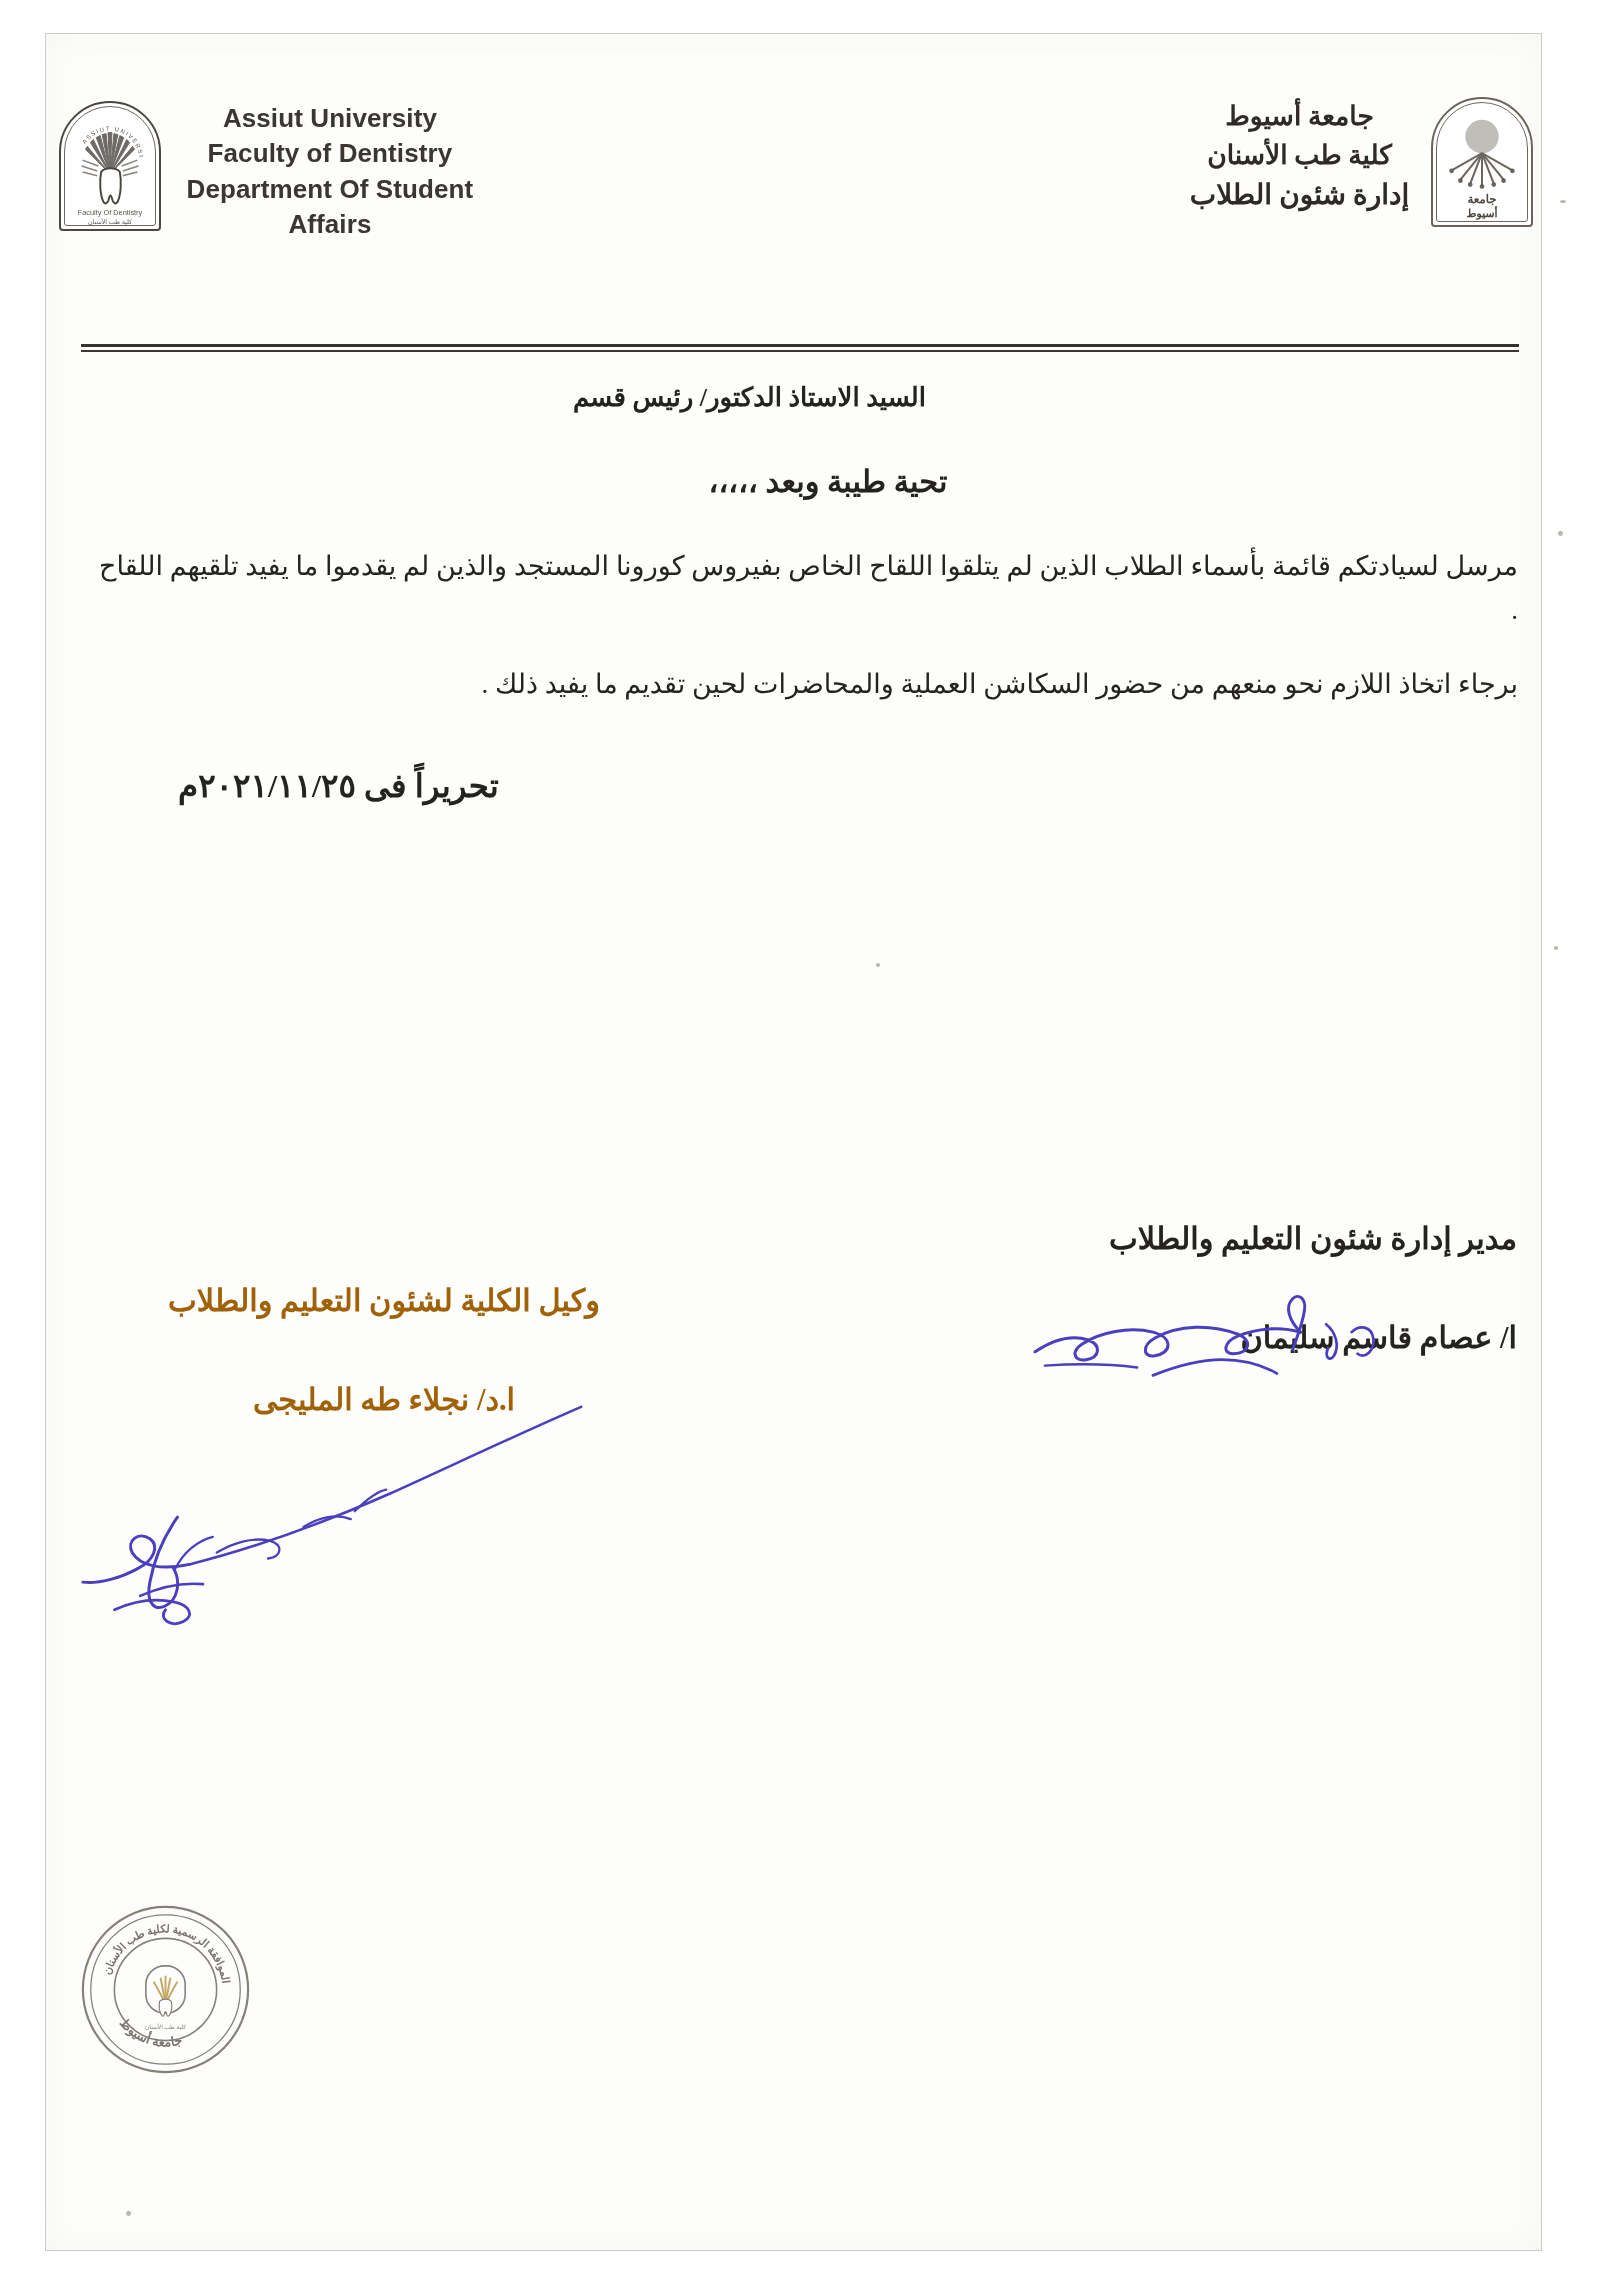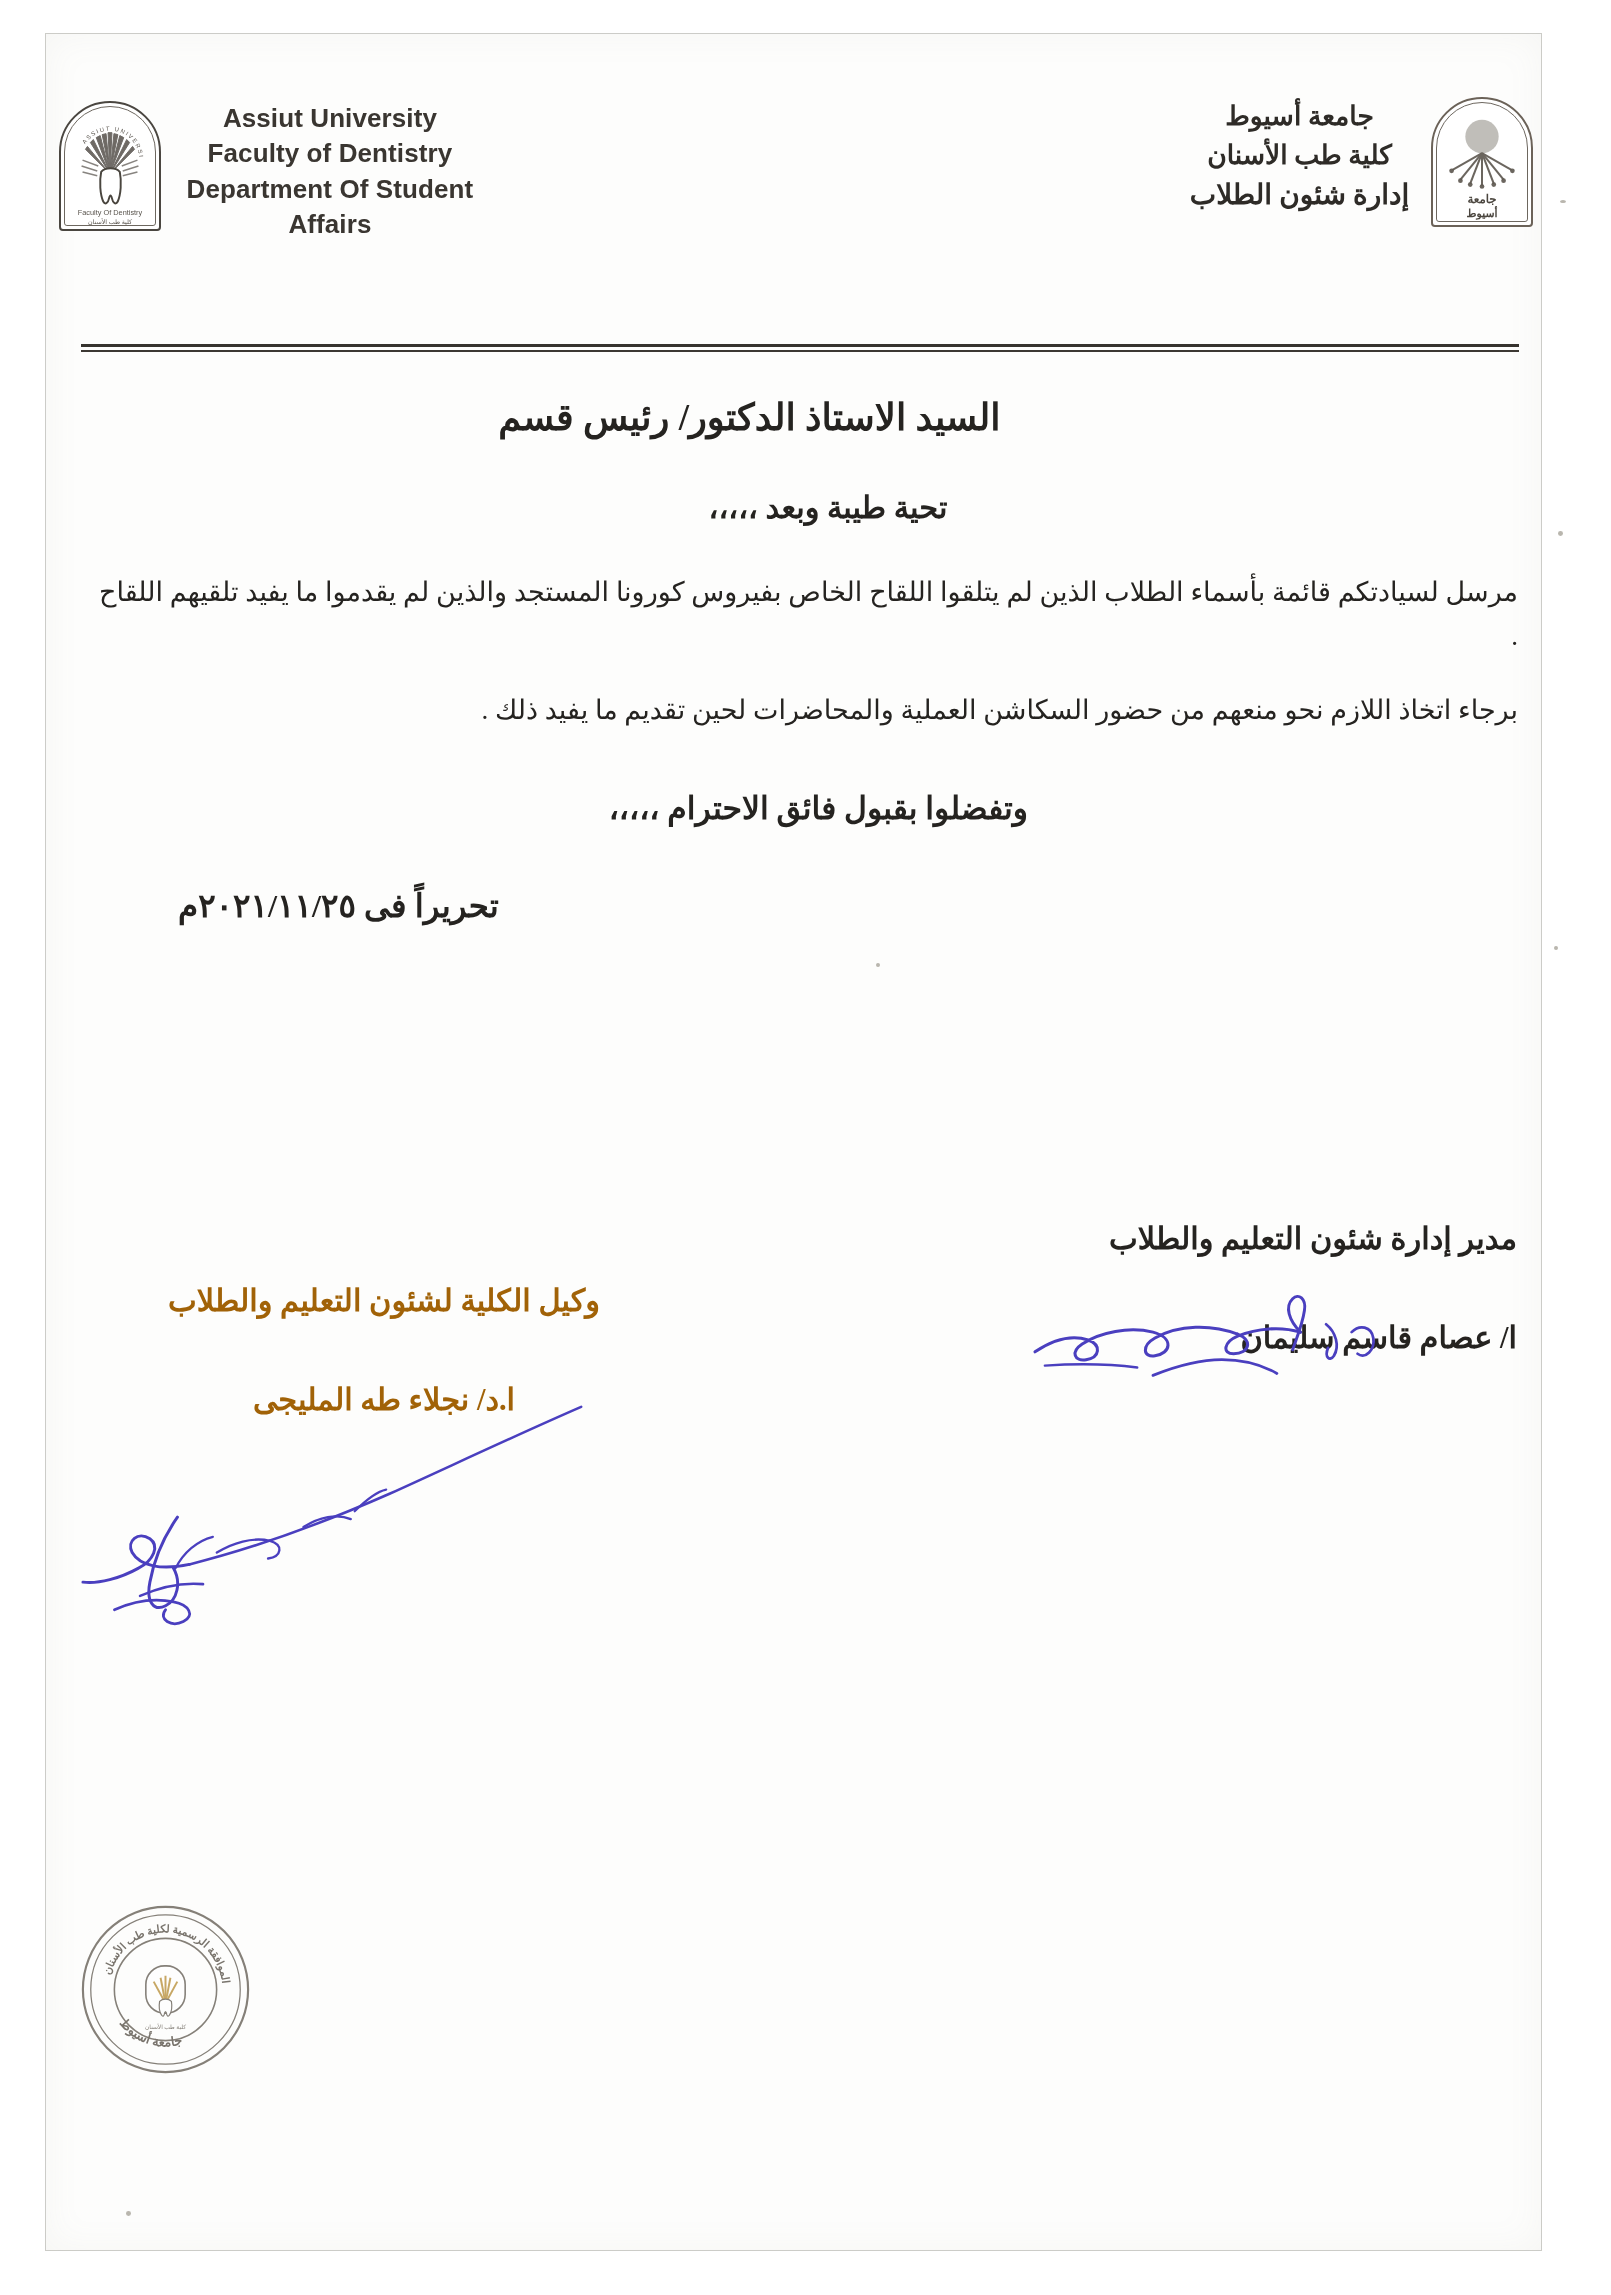--- a/index.html
+++ b/index.html
@@ -132,23 +132,23 @@
     color: #23211e;
   }
 
   .ln {
     font-family: "Liberation Serif", "DejaVu Serif", serif;
     color: #252320;
   }
 
   .to-line {
     text-align: center;
-    font-size: 37px;
-    font-weight: bold;
-    margin-top: 20px;
+    font-size: 26px;
+    font-weight: bold;
+    margin-top: 6px;
     margin-right: 118px;
   }
 
   .greet-line {
     text-align: center;
     font-size: 30.5px;
     font-weight: bold;
     margin-top: 51px;
     margin-right: -39px;
   }
@@ -344,21 +344,20 @@
     <div class="rule-a"></div>
     <div class="rule-gap"></div>
     <div class="rule-b"></div>
   </div>
 
   <div class="body-area">
     <div class="ln to-line">السيد الاستاذ الدكتور/ رئيس قسم</div>
     <div class="ln greet-line">تحية طيبة وبعد ،،،،،</div>
     <div class="ln para p1">مرسل لسيادتكم قائمة بأسماء الطلاب الذين لم يتلقوا اللقاح الخاص بفيروس كورونا المستجد والذين لم يقدموا ما يفيد تلقيهم اللقاح .</div>
     <div class="ln para p2">برجاء اتخاذ اللازم نحو منعهم من حضور السكاشن العملية والمحاضرات لحين تقديم ما يفيد ذلك .</div>
-    <div class="ln closing-line">وتفضلوا بقبول فائق الاحترام ،،،،،</div>
     <div class="ln date-line">تحريراً فى ٢٠٢١/١١/٢٥م</div>
   </div>
 
   <div class="sig-right">
     <div class="sig-title">مدير إدارة شئون التعليم والطلاب</div>
     <div class="sig-name">ا/ عصام قاسم سليمان</div>
   </div>
 
   <div class="ink ink-right">
     <svg width="414" height="118" viewBox="0 0 420 120">

